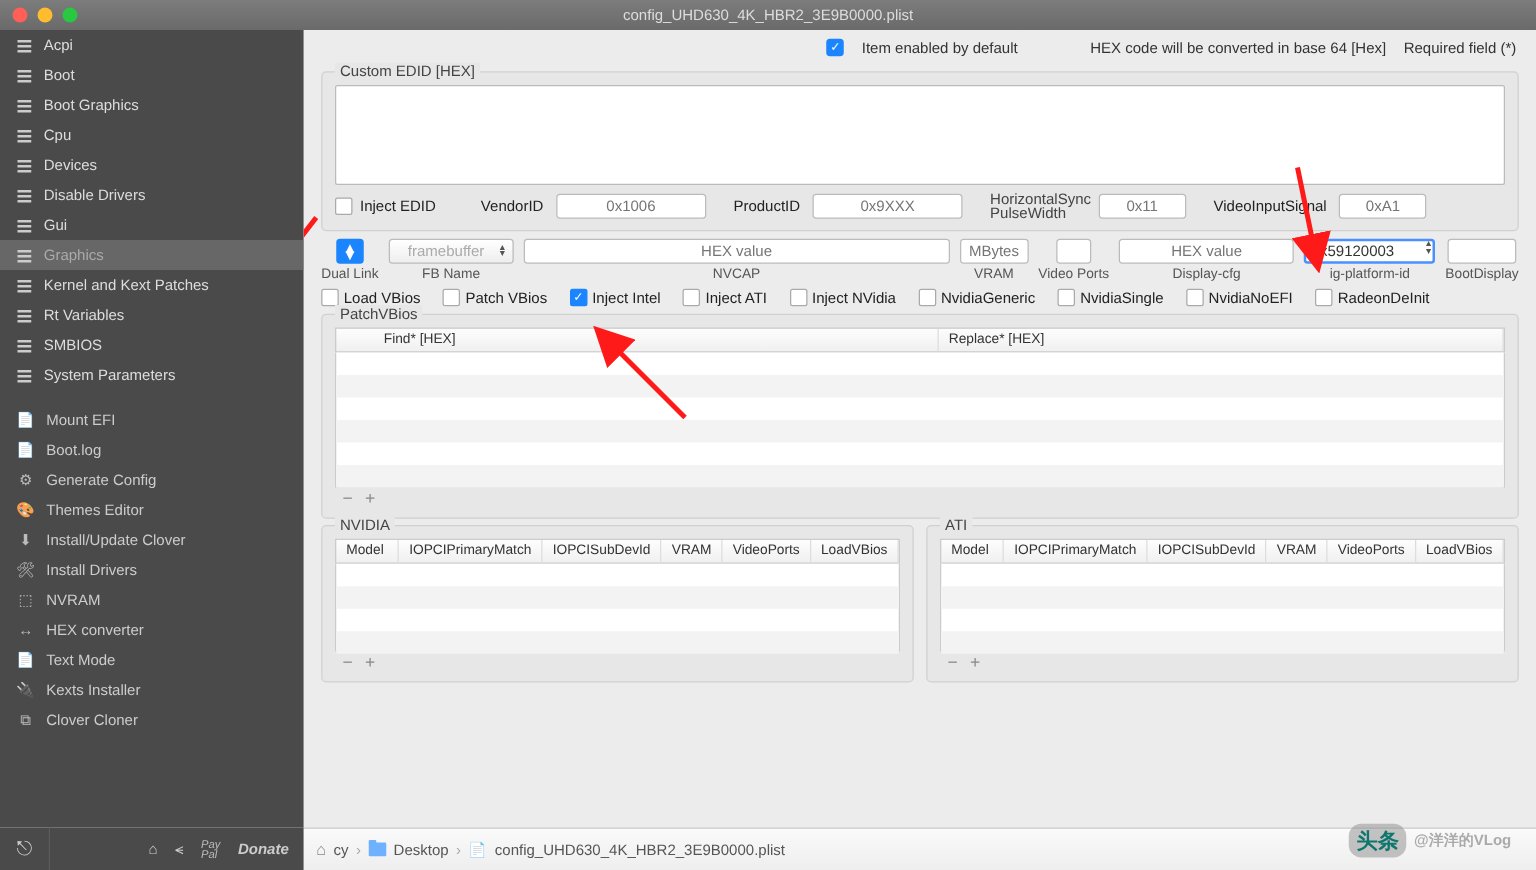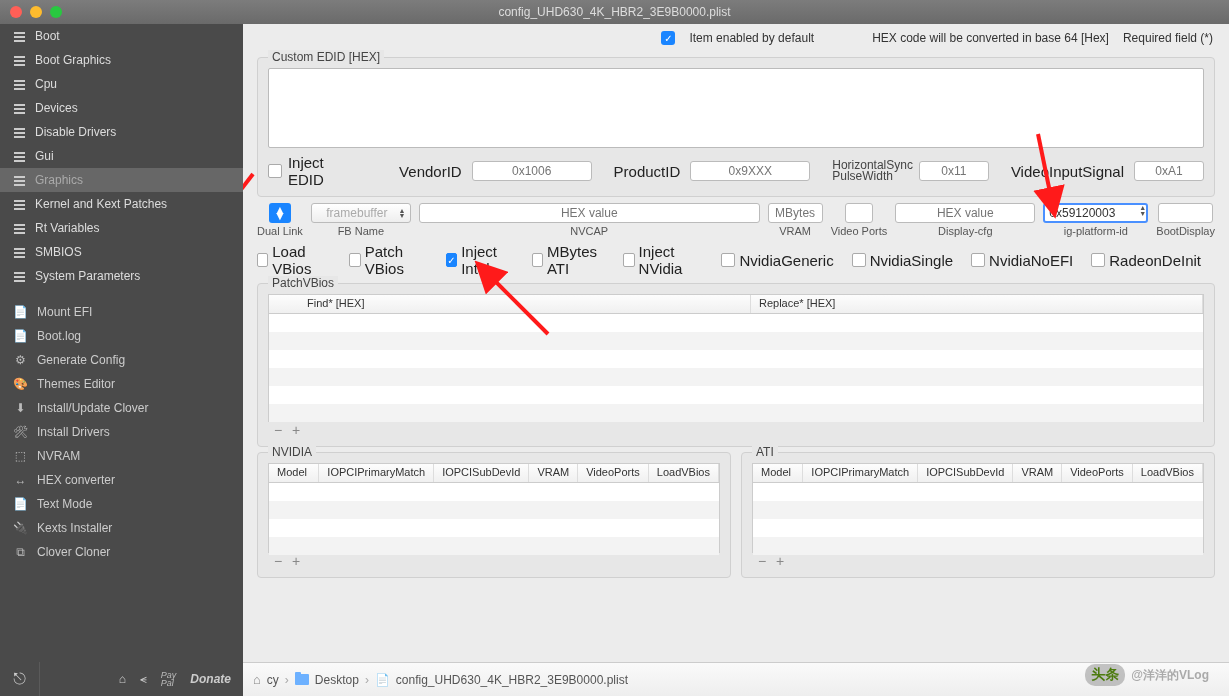--- a/index.html
+++ b/index.html
@@ -22,21 +22,21 @@
 .tool-icon{width:13px; height:13px; display:flex; align-items:center; justify-content:center; color:#bbb;}
 .main{flex:1; background:#ececec; padding:0; overflow:hidden; position:relative;}
 .toprow{height:28px; display:flex; align-items:center; justify-content:flex-end; padding:0 16px; gap:14px; font-size:12px; color:#333; white-space:nowrap;}
 .chk-blue{width:14px; height:14px; background:#1a85ff; border-radius:3px; display:flex; align-items:center; justify-content:center; color:#fff; font-size:10px;}
 .gbox{border:1px solid #d0d0d0; border-radius:4px; margin:5px 14px; padding:10px 10px 8px 10px; position:relative; background:#e7e7e7;}
 .gbox-title{position:absolute; top:-8px; left:10px; background:#e7e7e7; padding:0 4px; font-size:12px; color:#444;}
 .edid-area{height:80px; background:#fff; border:1px solid #bbb; border-radius:2px;}
 .row{display:flex; align-items:center; gap:6px; margin-top:6px;}
 .cb{width:14px; height:14px; border:1px solid #aaa; background:#fff; border-radius:2px; display:inline-flex; align-items:center; justify-content:center; font-size:10px; color:#fff;}
 .cb.checked{background:#1a85ff; border-color:#1a85ff;}
-.lbl{font-size:15px; color:#222; margin-right:4px;}
+.lbl{font-size:12px; color:#222; margin-right:4px;}
 .inp{height:20px; border:1px solid #bbb; background:#fff; border-radius:3px; text-align:center; color:#aaa; font-size:12px;}
 .inp.focus{border:2px solid #4a90ff; color:#333; text-align:left; padding:0 4px;}
 .dropdown{height:20px; background:linear-gradient(#fff,#eee); border:1px solid #bbb; border-radius:3px; display:flex; align-items:center; padding:0 14px 0 6px; position:relative; color:#aaa;justify-content:center;}
 .dropdown .chev{position:absolute; right:2px; top:0; bottom:0; width:12px; display:flex; flex-direction:column; align-items:center; justify-content:center; font-size:7px; line-height:5px; color:#555;}
 .blue-step{width:22px; height:20px; background:#1a85ff; border-radius:3px; display:flex; flex-direction:column; align-items:center; justify-content:center; color:#fff; font-size:7px; line-height:6px;}
 .field-lbl{font-size:11px; color:#555; text-align:center; margin-top:2px;}
 .flex-col{display:flex; flex-direction:column; align-items:center;}
 .chkrow{display:flex; align-items:center; gap:4px; margin:6px 14px;}
 .chkrow .pair{display:flex; align-items:center; gap:4px; margin-right:10px;}
 .table-head{display:flex; background:linear-gradient(#fdfdfd,#f0f0f0); border:1px solid #ccc; height:20px;}
@@ -52,38 +52,46 @@
 .footer-left .exit{width:40px; height:100%; border-right:1px solid #5a5a5a; display:flex; align-items:center; justify-content:center; font-size:16px;}
 .footer-left .icons{flex:1; display:flex; align-items:center; justify-content:flex-end; gap:14px; padding-right:12px; font-size:14px;}
 .footer-left .icons b{font-size:12px; font-weight:600; font-style:italic;}
 .crumb{flex:1; background:linear-gradient(#fafafa,#eee); border-top:1px solid #ccc; display:flex; align-items:center; padding:0 10px; gap:6px; font-size:12px; color:#555;}
 .crumb .sep{color:#aaa;}
 .folder-ico{width:14px; height:11px; background:#6db1ff; border-radius:1px; position:relative;}
 .folder-ico::before{content:''; position:absolute; top:-2px; left:0; width:6px; height:3px; background:#6db1ff; border-radius:1px 1px 0 0;}
 .home-ico{color:#888;font-size:13px;}
 .arrow{position:absolute; pointer-events:none;}
 .watermark{position:absolute; right:20px; bottom:10px; font-size:22px; color:rgba(120,120,120,0.6); font-weight:600; display:flex; align-items:center; gap:6px;}
-.watermark .badge{background:rgba(140,140,140,0.5); color:#4d7c0f; font-size:14px; padding:2px 6px; border-radius:10px;}
+.watermark .badge{background:rgba(140,140,140,0.5); color:#0f766e; font-size:17px; padding:2px 6px; border-radius:10px;}
 .table-body.short{height:70px;}
 .nv-head div{font-size:11px;}
 </style>
 </head>
 <body>
 
 <div class="titlebar">
   <div class="traffic">
     <div class="tl red"></div>
     <div class="tl yel"></div>
     <div class="tl grn"></div>
   </div>
   <div class="title">config_UHD630_4K_HBR2_3E9B0000.plist</div>
 </div>
 
 <div class="container">
   <div class="sidebar">
+    <div class="side-item">
+        <span class="list-icon">
+          <span>
+            <b></b>
+          </span>
+        </span>
+        <span>Acpi</span>
+      </div>
     <div class="side-item">
         <span class="list-icon">
           <span>
             <b></b>
           </span>
         </span>
         <span>Boot</span>
       </div>
     <div class="side-item">
         <span class="list-icon">
@@ -297,21 +305,21 @@
       <div class="pair">
           <span class="cb"></span>
           <span class="lbl">Patch VBios</span>
         </div>
       <div class="pair">
           <span class="cb checked">✓</span>
           <span class="lbl">Inject Intel</span>
         </div>
       <div class="pair">
           <span class="cb"></span>
-          <span class="lbl">MBytes ATI</span>
+          <span class="lbl">Inject ATI</span>
         </div>
       <div class="pair">
           <span class="cb"></span>
           <span class="lbl">Inject NVidia</span>
         </div>
       <div class="pair">
           <span class="cb"></span>
           <span class="lbl">NvidiaGeneric</span>
         </div>
       <div class="pair">

